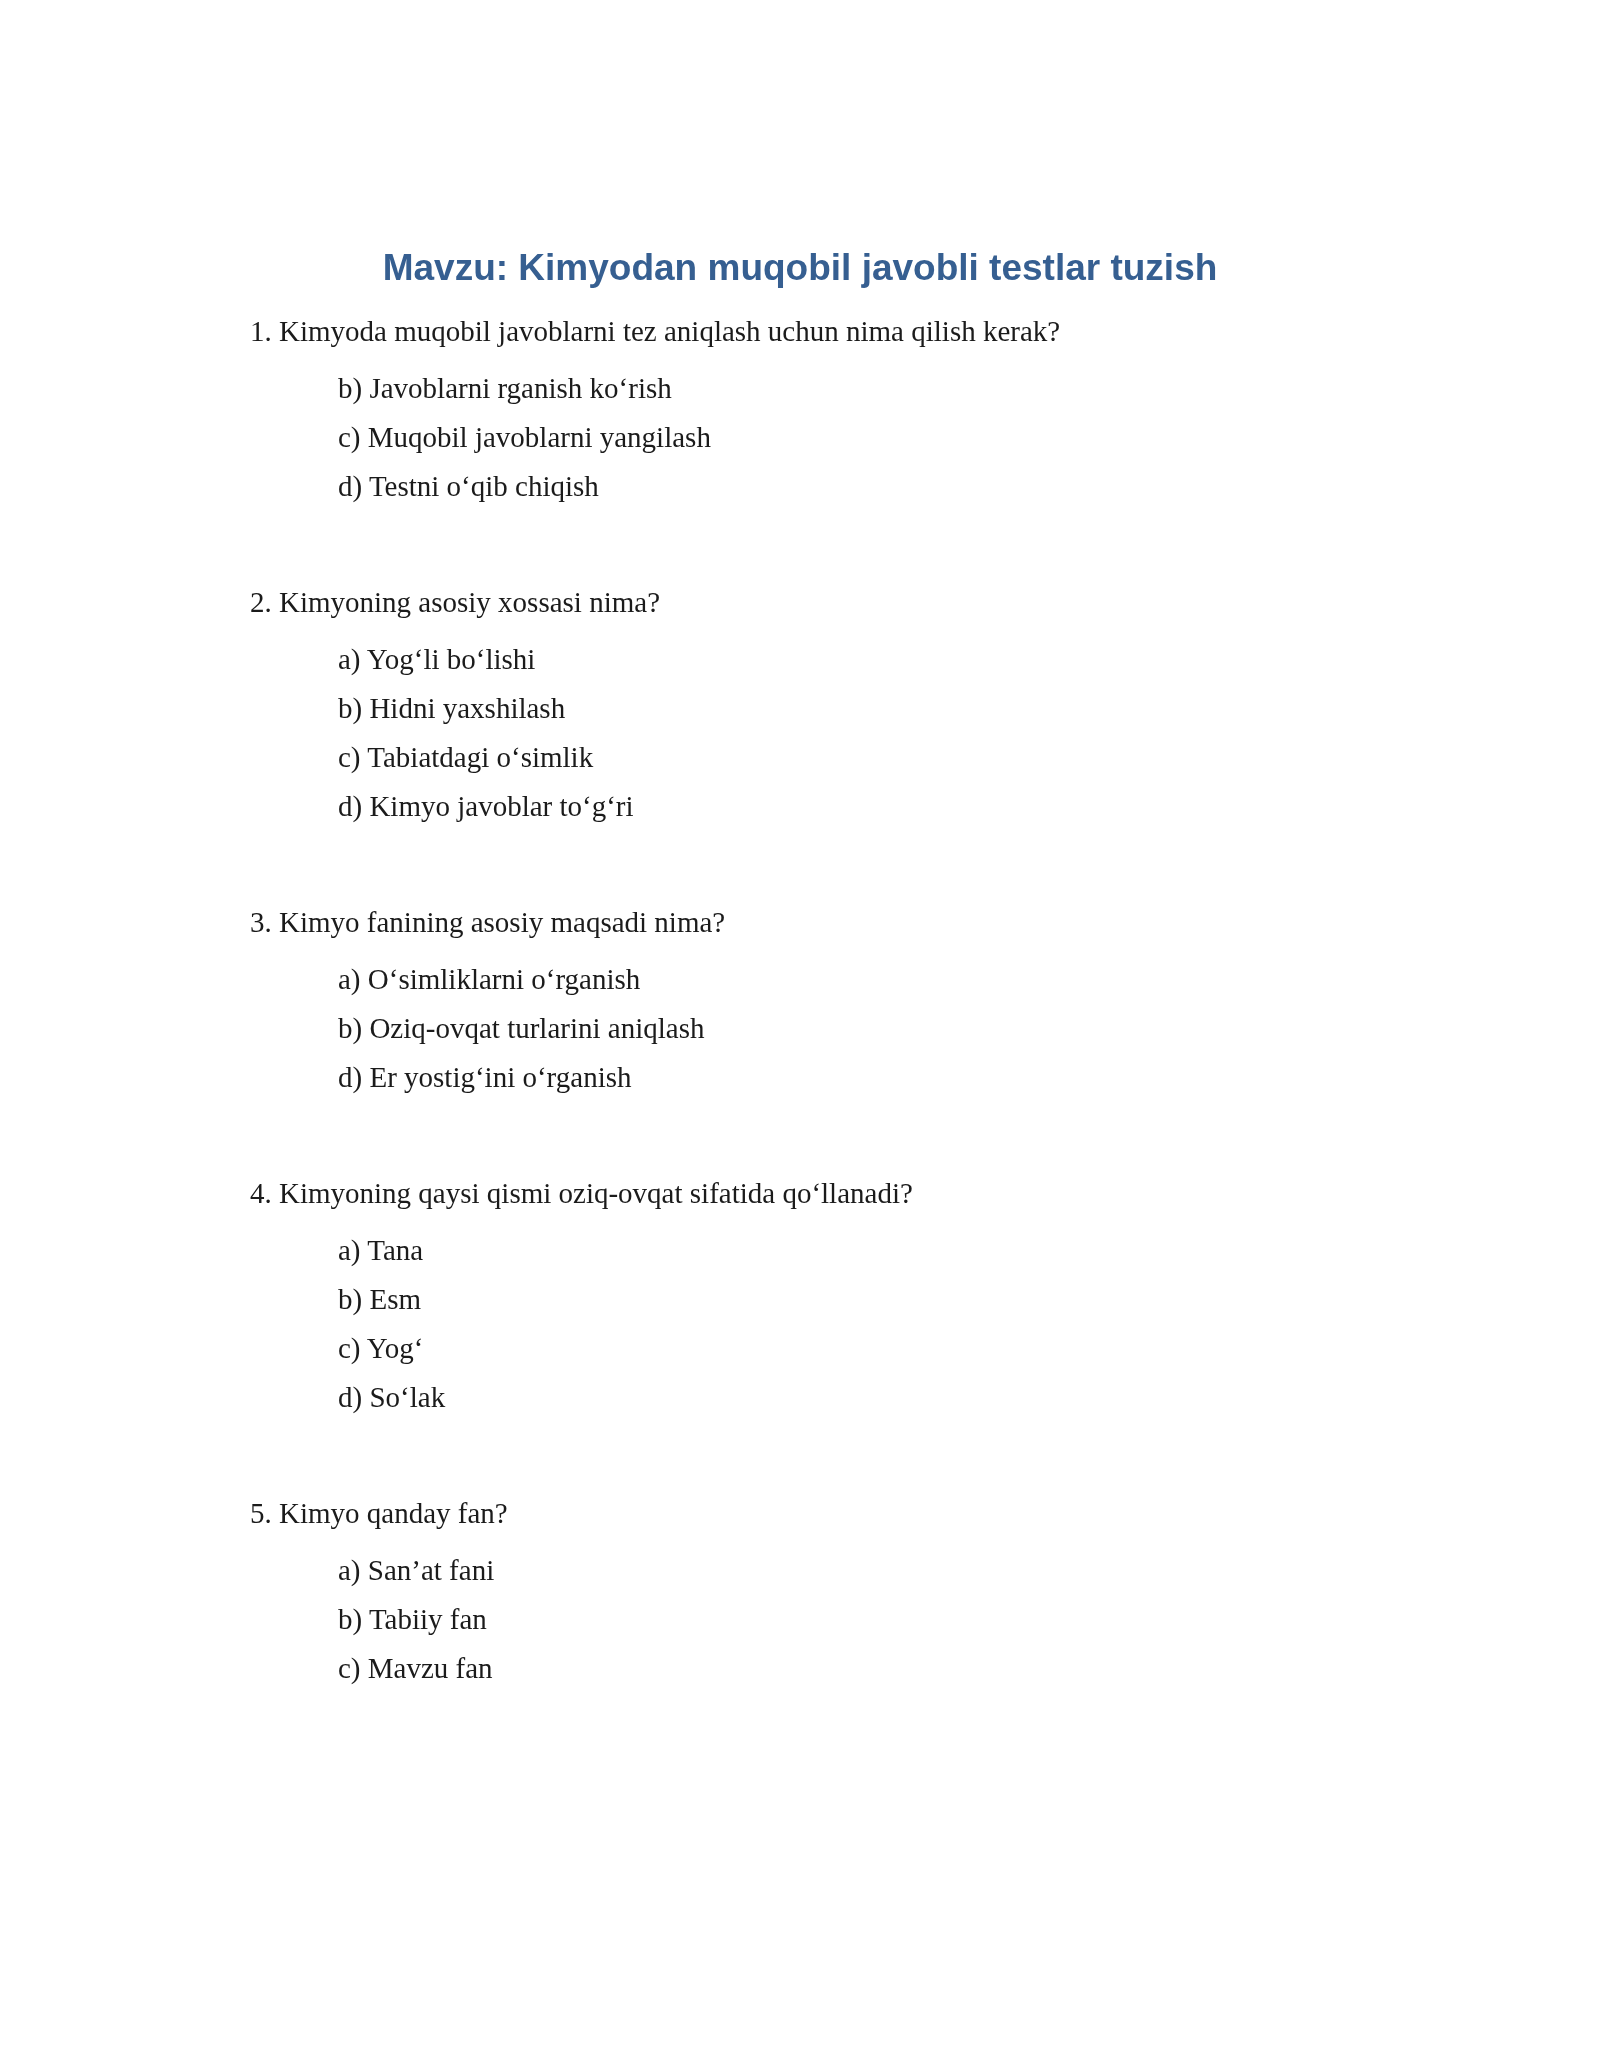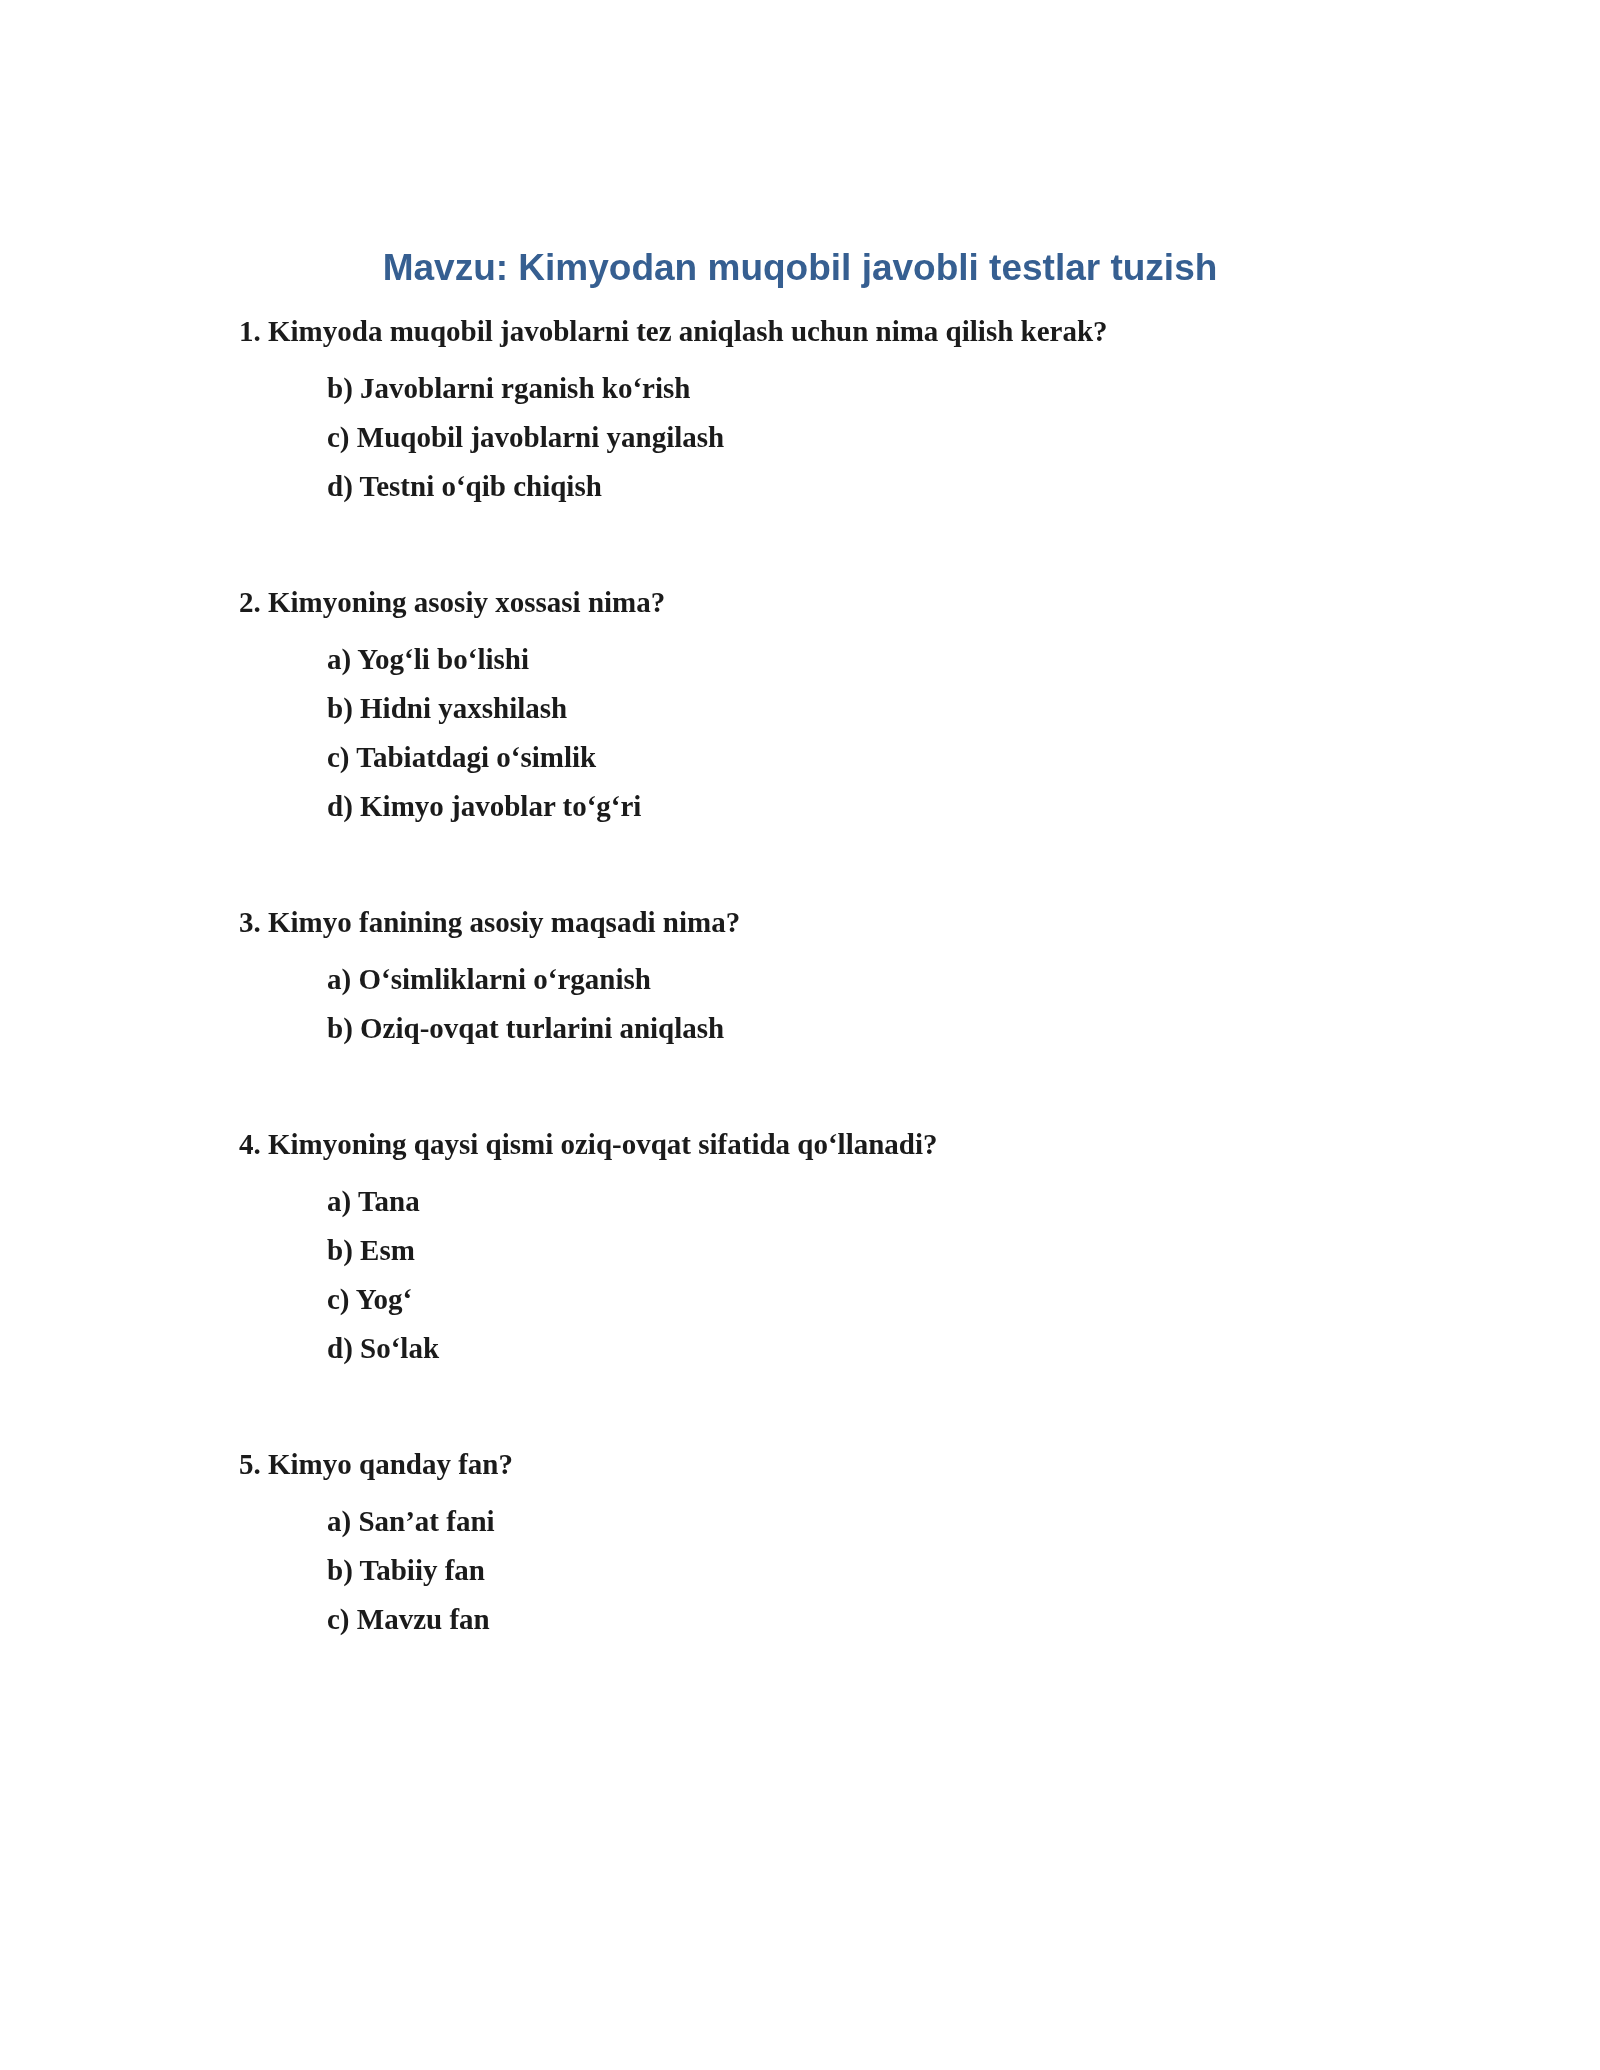--- a/index.html
+++ b/index.html
@@ -26,22 +26,21 @@
   .title {
     margin: 0 0 17px 0;
     font-family: "Liberation Sans", "DejaVu Sans", sans-serif;
     font-weight: 700;
     font-size: 37px;
     line-height: 44px;
     text-align: center;
     color: #365F91;
   }
   .question-block {
-    margin: 0 0 67px 4px;
-    font-weight: bold;
+    margin: 0 0 67px 15px;
   }
   .q-line {
     line-height: 49px;
     white-space: nowrap;
   }
   .options {
     margin-top: 8px;
     padding-left: 88px;
   }
   .option {
@@ -110,20 +109,24 @@
       </div>
       <div class="options">
         <div class="option">
           <span>a)</span>
           <span>O‘simliklarni o‘rganish</span>
         </div>
         <div class="option">
           <span>b)</span>
           <span>Oziq-ovqat turlarini aniqlash</span>
         </div>
+        <div class="option">
+          <span>d)</span>
+          <span>Er yostig‘ini o‘rganish</span>
+        </div>
       </div>
     </section>
 
     <section class="question-block">
       <div class="q-line">
         <span>4.</span>
         <span>Kimyoning qaysi qismi oziq-ovqat sifatida qo‘llanadi?</span>
       </div>
       <div class="options">
         <div class="option">

